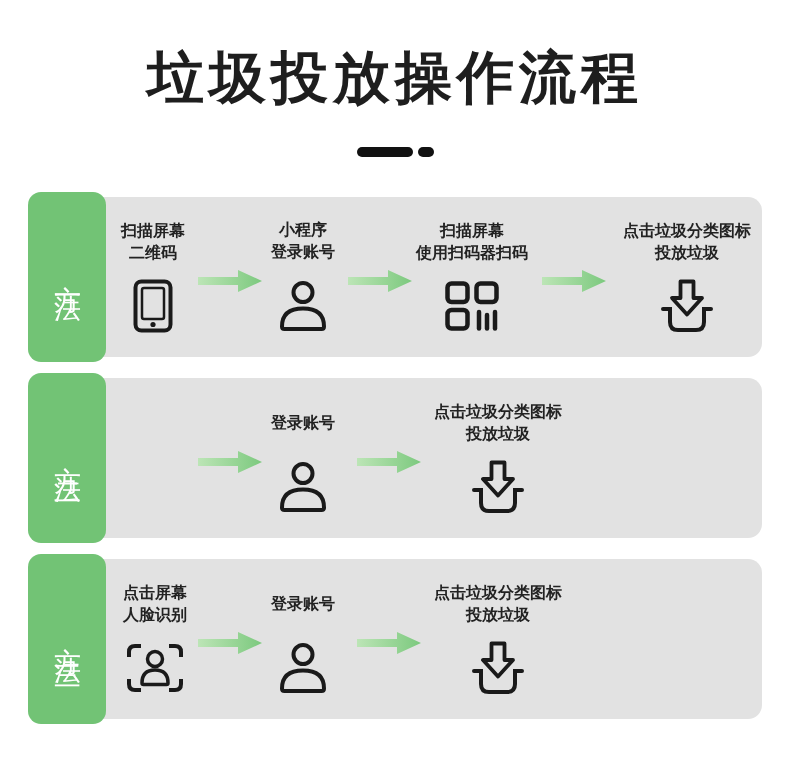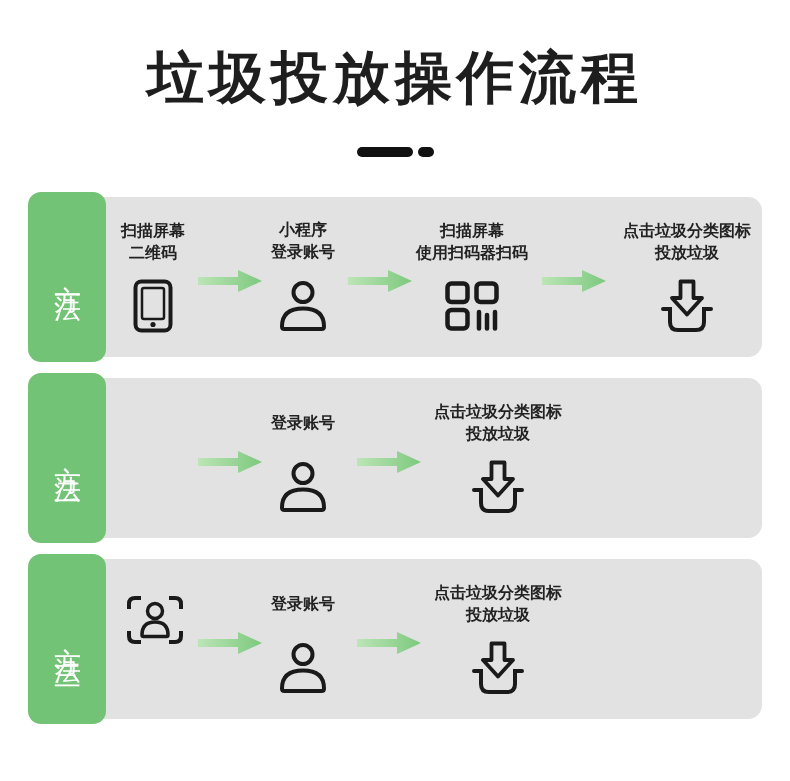--- a/index.html
+++ b/index.html
@@ -218,20 +218,24 @@
     </div>
   </div>
 
   <div class="method-row" style="top:554px;">
     <div class="row-bg"></div>
     <div class="method-label">
       <span>方法三</span>
     </div>
 
     <div class="step" style="left:47px;">
+      <div class="step-text">
+        <span>点击屏幕</span>
+        <span>人脸识别</span>
+      </div>
       <div class="step-icon">
         <svg width="62" height="56" viewBox="0 0 62 56">
             <use href="#ic-face-scan"></use>
           </svg>
       </div>
     </div>
 
     <svg class="flow-arrow" style="left:170px;" viewBox="0 0 64 26">
         <use href="#arrow-shape"></use>
       </svg>

